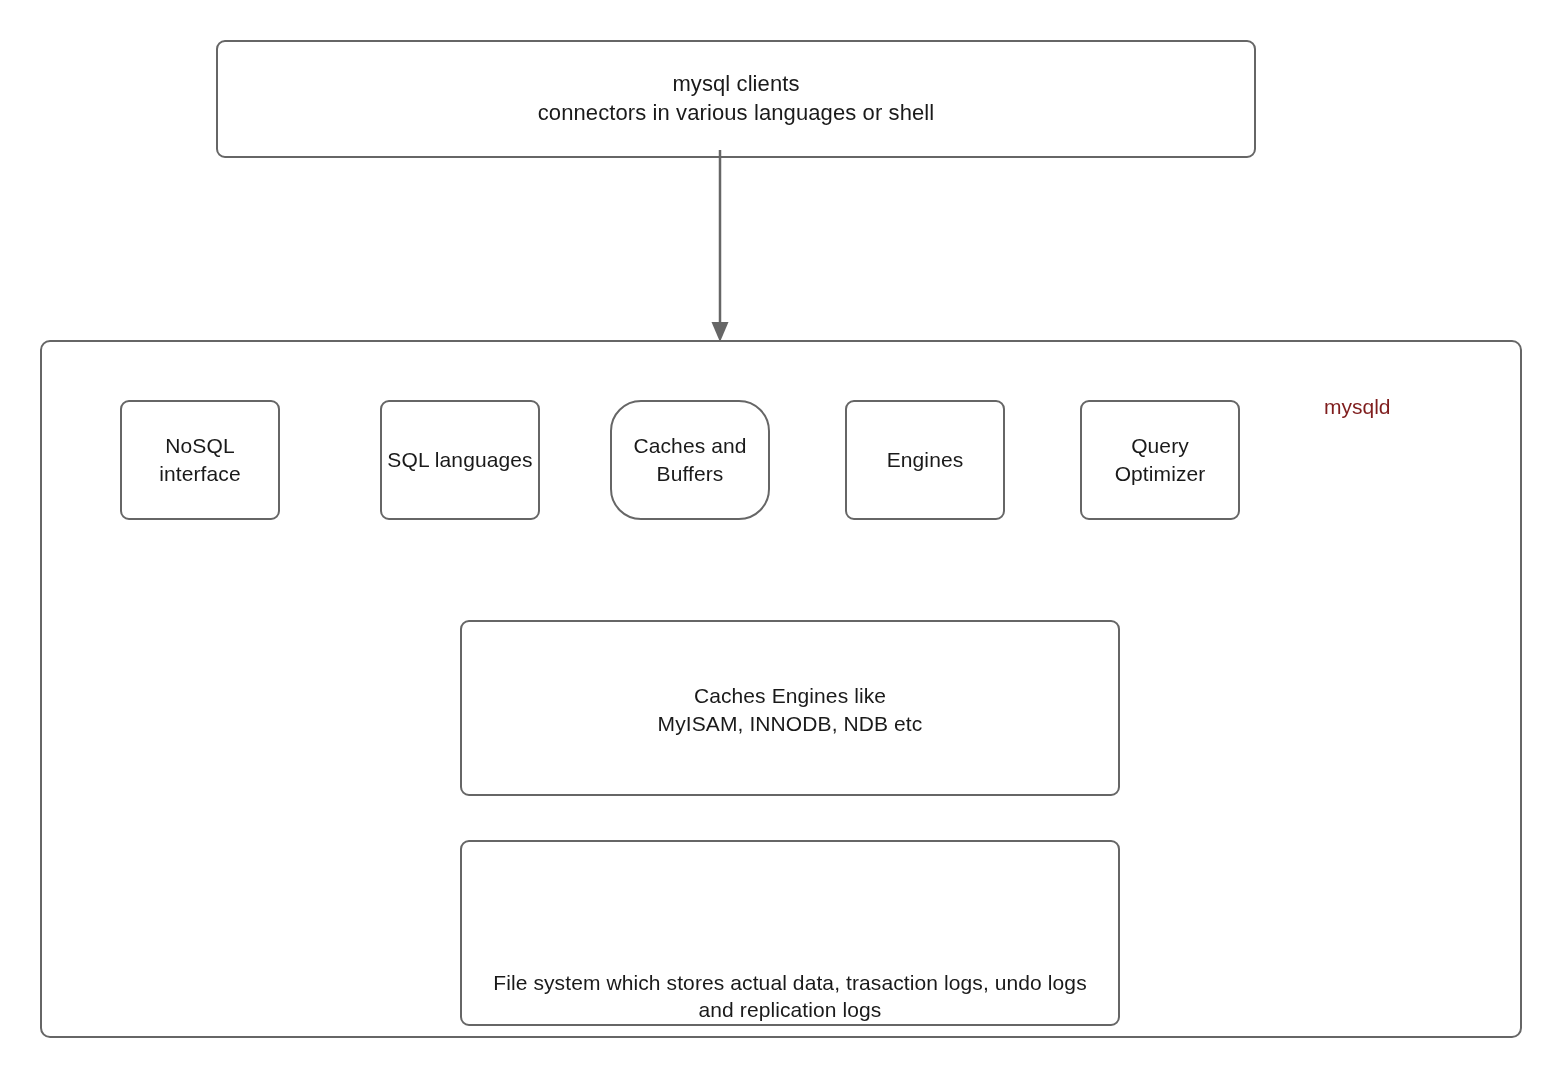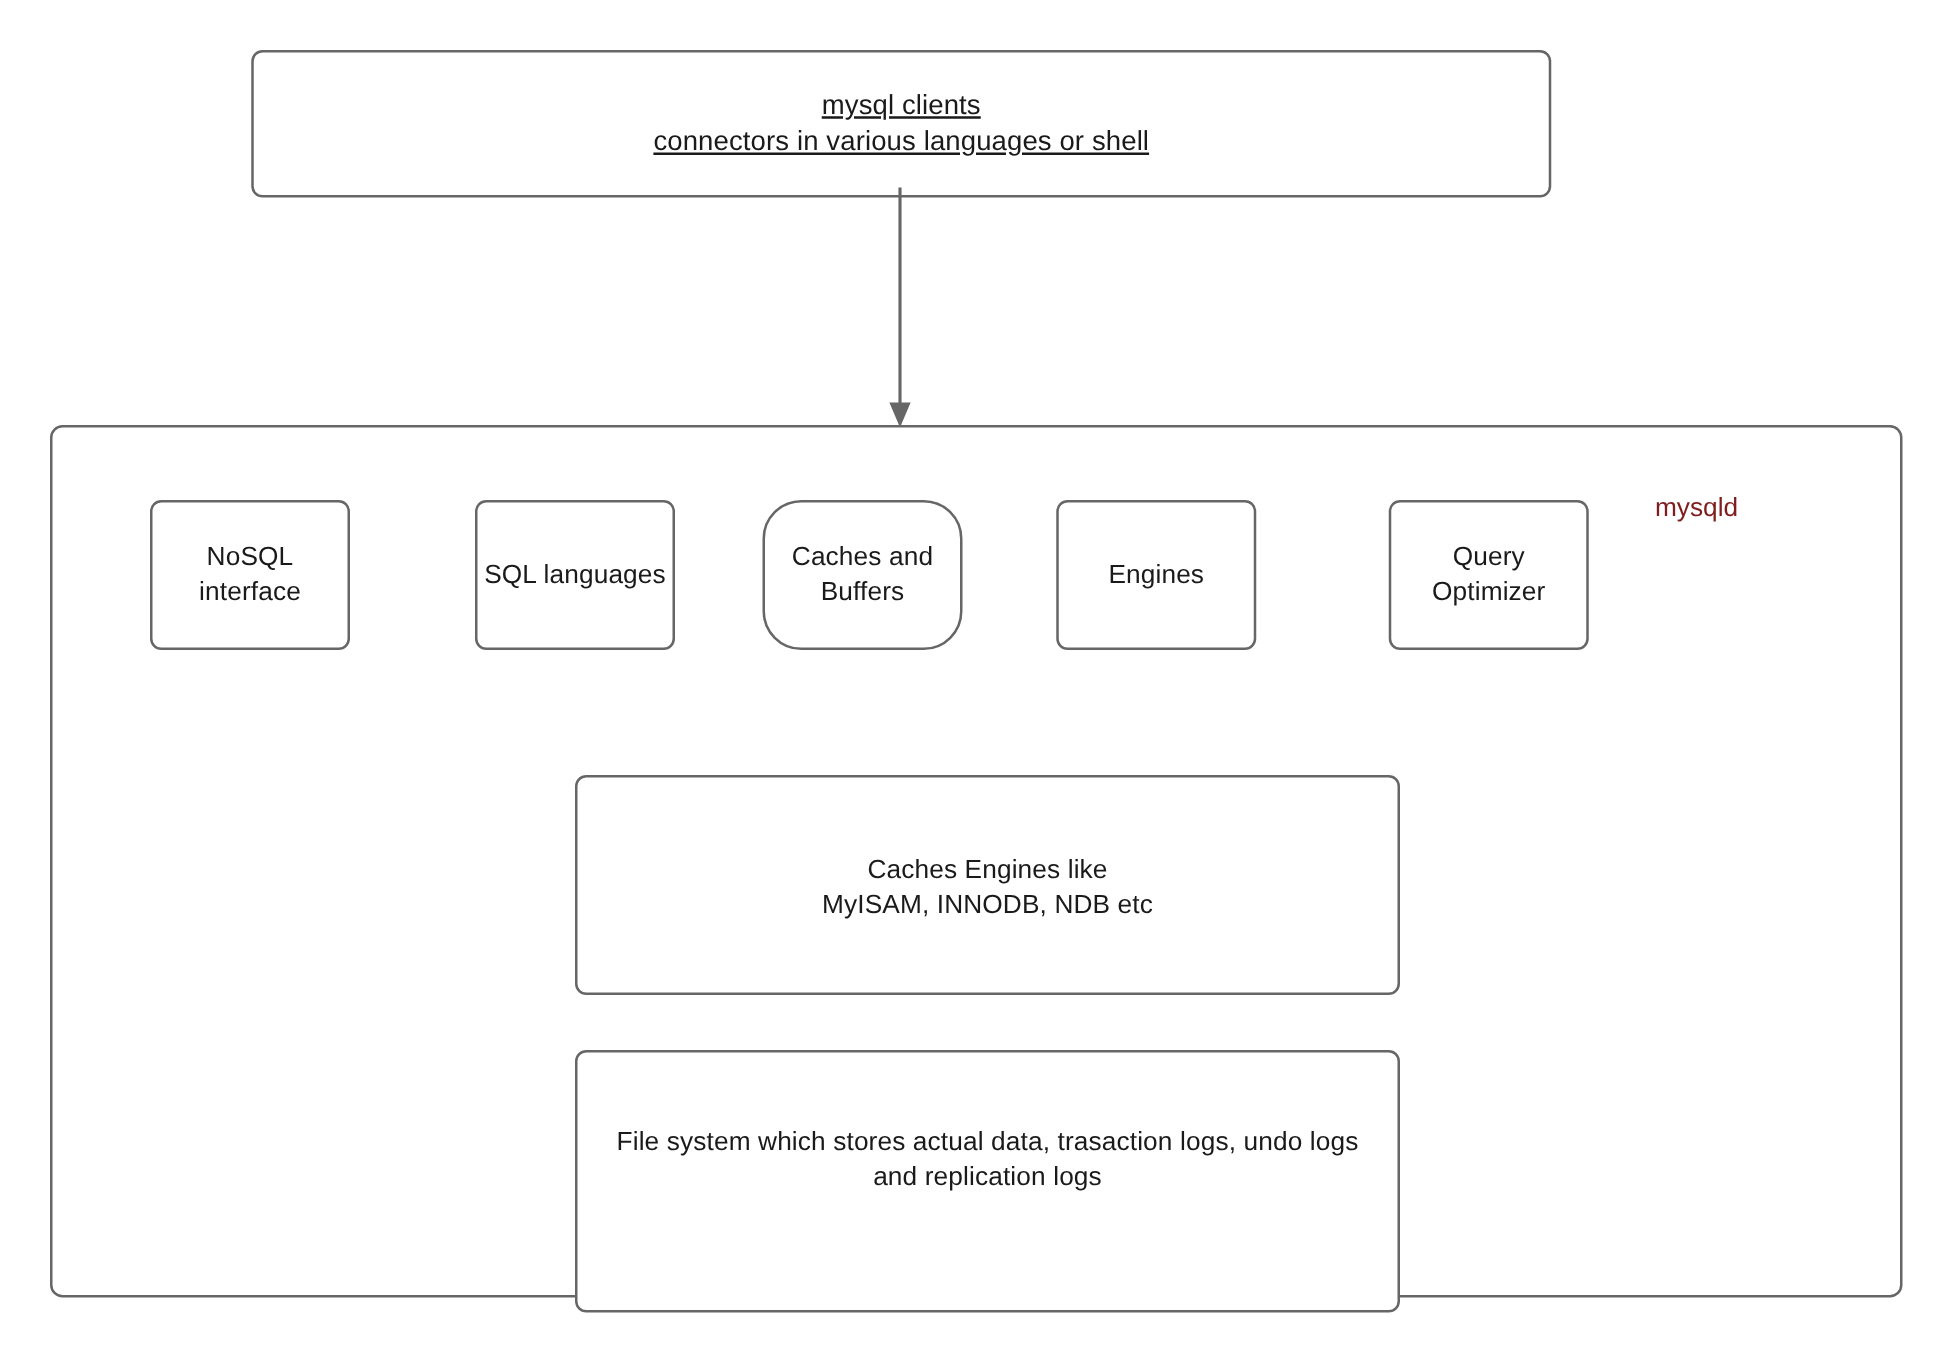--- a/index.html
+++ b/index.html
@@ -39,25 +39,24 @@
   .node-label {
     font-size: 21px;
     line-height: 1.32;
     color: #1a1a1a;
     white-space: pre-line;
     letter-spacing: 0.1px;
   }
 
   
   #clients-box {
-    left: 201px;
+    left: 216px;
     top: 40px;
     width: 1040px;
     height: 118px;
-    text-decoration: underline;
   }
   #clients-box .node-label {
     font-size: 22px;
     line-height: 1.30;
   }
 
   #mysqld-box {
     left: 40px;
     top: 340px;
     width: 1482px;
@@ -77,37 +76,37 @@
 
   .component-box {
     top: 400px;
     height: 120px;
     width: 160px;
   }
   #box-nosql       { left: 120px; }
   #box-sql         { left: 380px; }
   #box-caches      { left: 610px; border-radius: 31px; }
   #box-parser      { left: 845px; }
-  #box-optimizer   { left: 1080px; margin-left: 31px; }
+  #box-optimizer   { left: 1080px; }
 
   #storage-box {
     left: 460px;
     top: 620px;
     width: 660px;
     height: 176px;
     align-items: flex-start;
     padding-top: 60px;
   }
 
   #filesystem-box {
     left: 460px;
     top: 840px;
     width: 660px;
-    height: 210px;
-    align-items: flex-start;
+    height: 186px;
+    align-items: flex-end;
     padding-top: 58px;
   }
   #filesystem-box .node-label {
     font-size: 21px;
   }
 
   
   #arrow-clients-to-mysqld {
     position: absolute;
     left: 690px;

